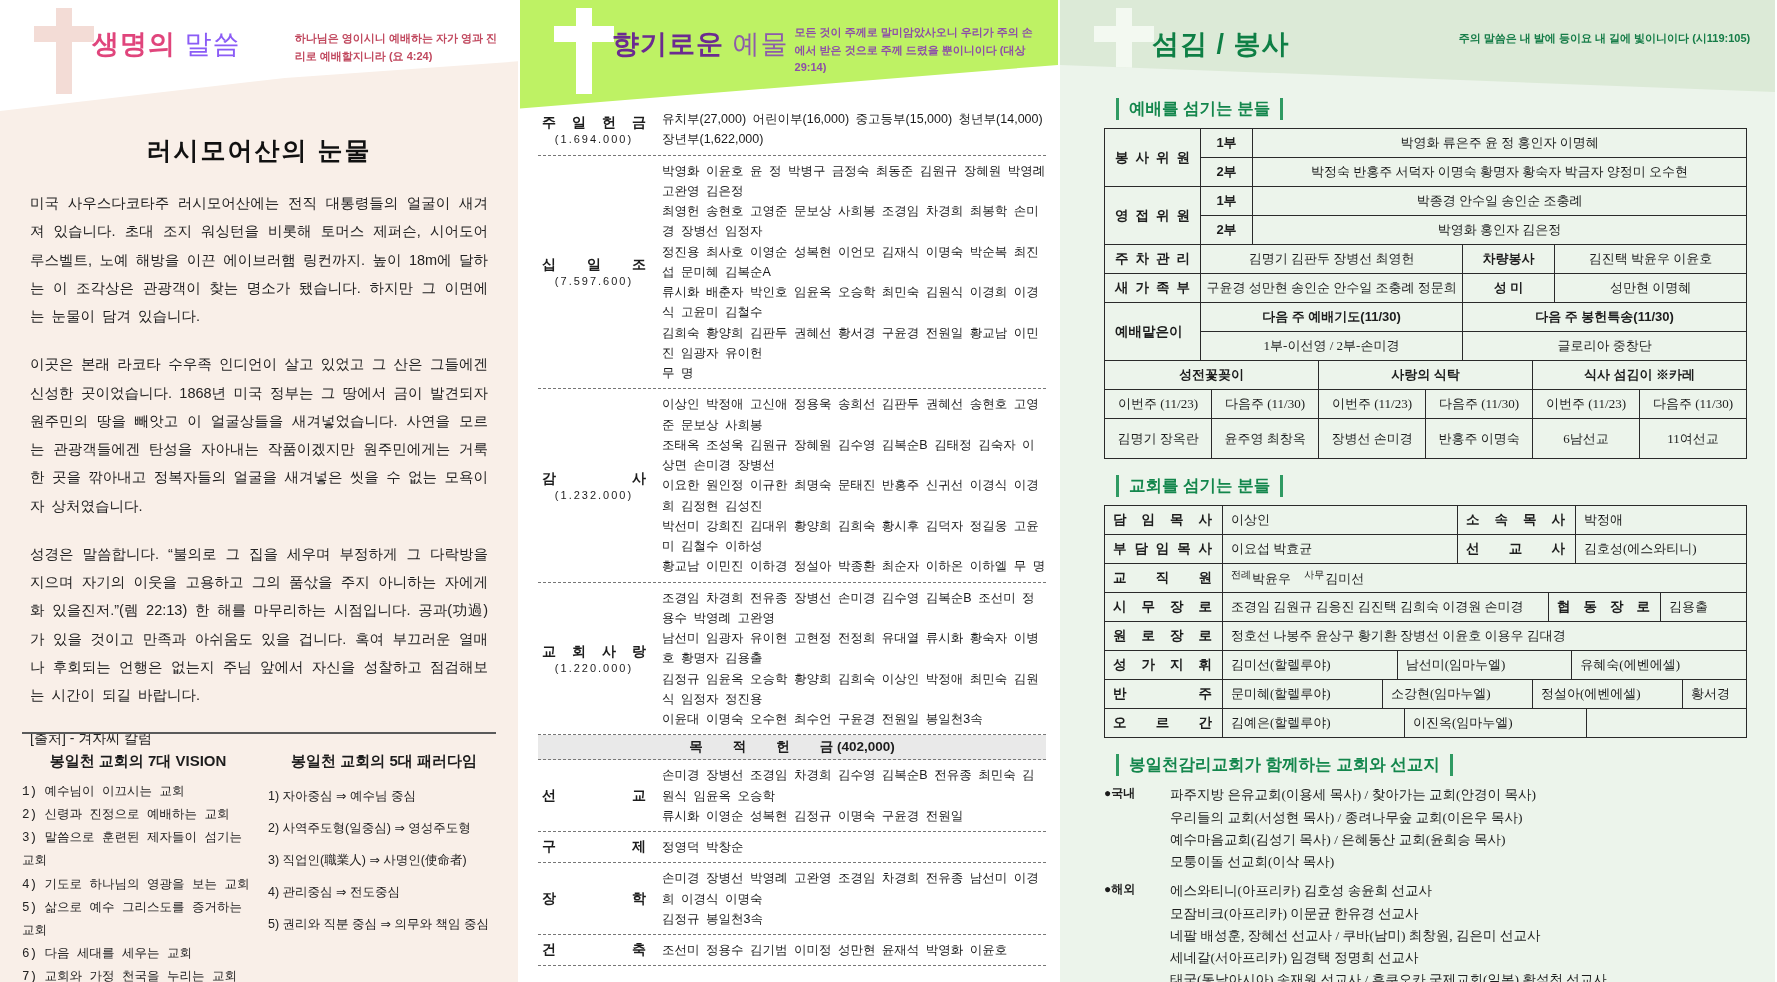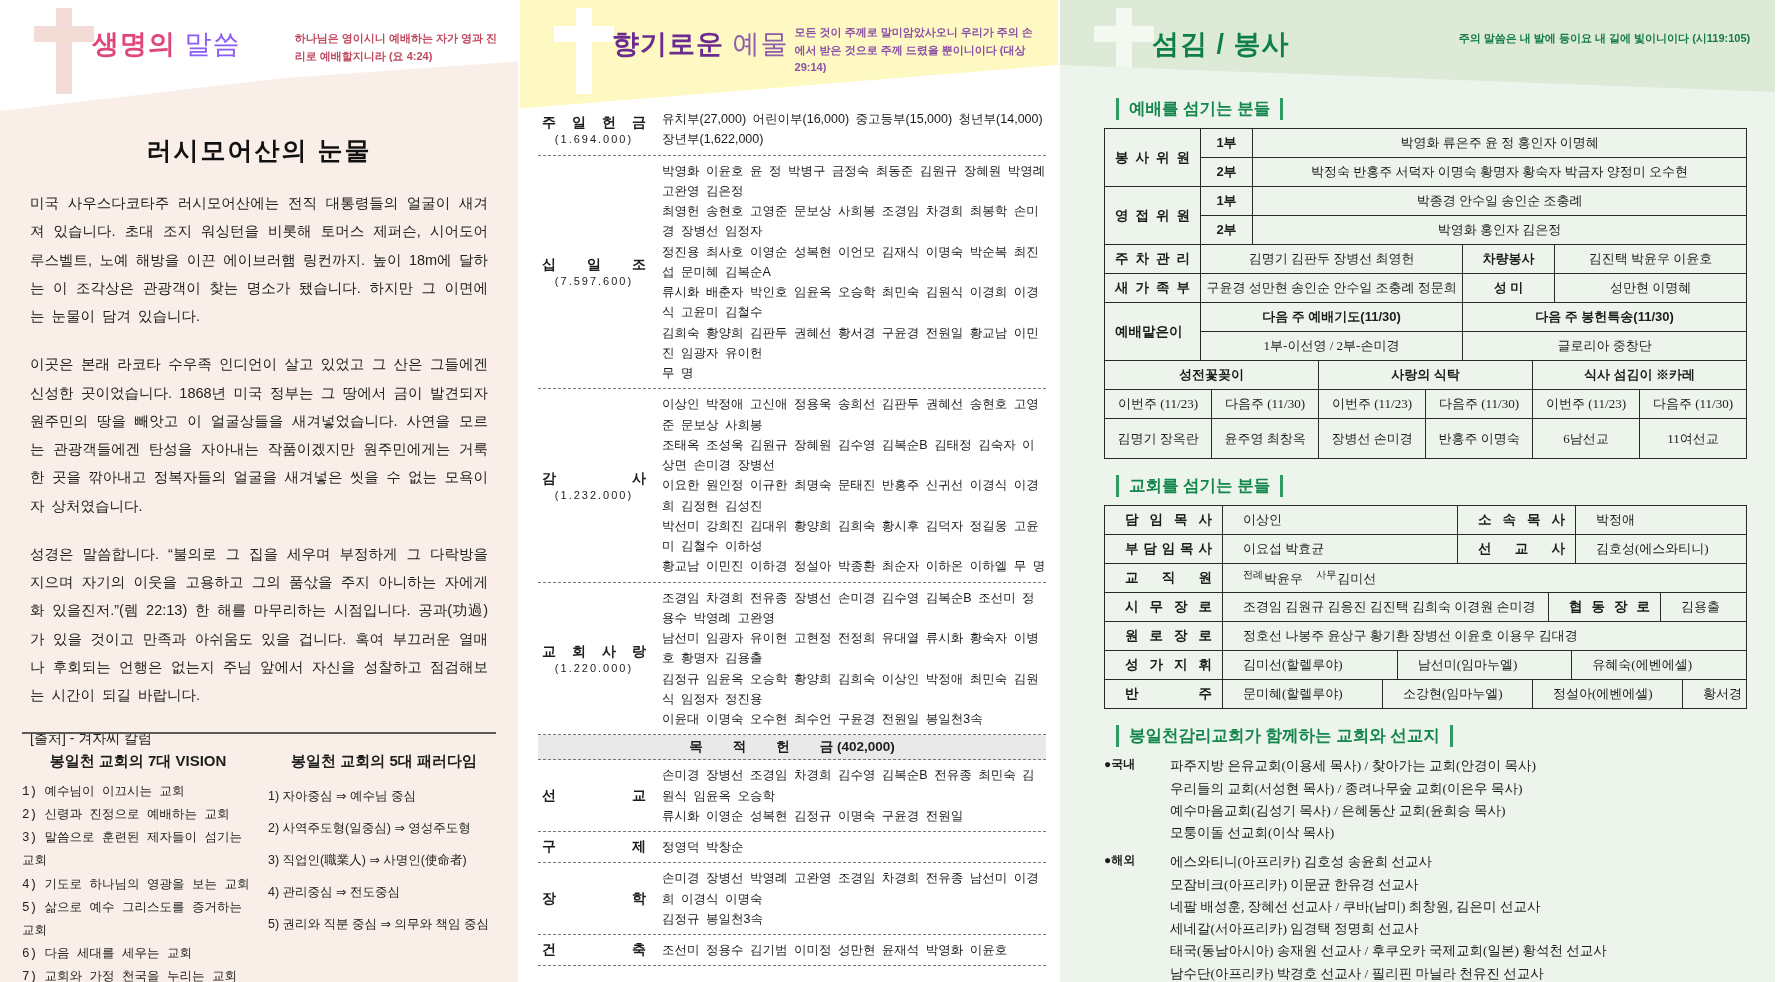--- a/index.html
+++ b/index.html
@@ -10,21 +10,21 @@
   }
   .bulletin { display: flex; width: 1777px; height: 982px; }
   .panel { position: relative; height: 982px; overflow: hidden; }
   .panel.left  { width: 520px; background: #f9efe8; border-right: 2px solid #fff; }
   .panel.mid   { width: 540px; background: #ffffff; border-right: 2px solid #fff; }
   .panel.right { width: 715px; background: #ecf4eb; }
 
   
   .head { position: absolute; top: 0; left: 0; right: 0; height: 118px; z-index: 2; }
   .left  .head { background: #ffffff; clip-path: polygon(0 0,100% 0,100% 52%,55% 66%,0 94%); }
-  .mid   .head { background: #fef9c3; clip-path: polygon(0 0,100% 0,100% 55%,0 92%); }
+  .mid   .head { background: #bef264; clip-path: polygon(0 0,100% 0,100% 55%,0 92%); }
   .right .head { background: #dcead7; clip-path: polygon(0 0,100% 0,100% 78%,0 55%); }
 
   .cross { position: absolute; top: 8px; left: 34px; width: 60px; height: 86px; }
   .cross::before { content:""; position:absolute; left: 22px; top: 0; width: 16px; height: 100%; }
   .cross::after  { content:""; position:absolute; left: 0; top: 18px; width: 100%; height: 16px; }
   .left  .cross::before, .left .cross::after  { background: #f3dcd6; }
   .mid   .cross::before, .mid  .cross::after  { background: #ffffff; }
   .right .cross::before, .right .cross::after { background: #f3f9f1; }
 
   .head-title { position: absolute; top: 26px; left: 92px; font-size: 27px; letter-spacing: 1px; white-space: nowrap; }
@@ -59,24 +59,24 @@
   .amt  { font-size: 11px; letter-spacing: 2px; text-align: center; margin-top: 1px; }
   .oval { flex: 1; padding-left: 12px; white-space: pre-line; line-height: 1.62; word-spacing: 3px; color: #1a1a1a; }
   .oband { border-bottom: 1px dashed #777; background: #e9e9e9; text-align: center; font-weight: bold; font-size: 13.5px; padding: 3px 0; white-space: pre; }
 
   
   .rcontent { position: absolute; top: 88px; left: 0; right: 0; padding: 0 28px 0 44px; }
   .sec-title { display: flex; align-items: center; gap: 10px; color: #13864c; font-weight: bold; font-size: 16.5px; margin: 10px 0 8px; padding-left: 12px; }
   .sec-title .bar { width: 3px; height: 22px; background: #2f9a62; flex: none; }
   table { width: 100%; border-collapse: collapse; table-layout: fixed; }
   td { border: 1px solid #2a2a2a; text-align: center; padding: 4px 3px; font-size: 13px; font-family: "Liberation Serif", "DejaVu Serif", serif; height: 29px; }
-  td.lblc { font-family: Liberation Sans, sans-serif; font-weight: bold; text-align: justify; text-align-last: justify; padding: 4px 10px; font-size: 13.5px; }
+  td.lblc { font-family: Liberation Serif, serif; font-weight: bold; text-align: justify; text-align-last: justify; padding: 4px 10px; font-size: 13.5px; }
   td.hdr { font-family: "Liberation Sans", sans-serif; font-weight: bold; }
   .stack { margin-top: -1px; }
-  .t3 td { text-align: left; padding-left: 20px; }
+  .t3 td { text-align: left; padding-left: 8px; }
   .t3 td.lblc { text-align: justify; }
   .suprole { font-size: 10px; vertical-align: super; margin-right: 1px; }
   .mission { margin-top: 6px; }
   .mgroup { display: flex; margin-bottom: 7px; }
   .mlabel { width: 66px; flex: none; font-weight: bold; font-size: 12px; padding-top: 1px; }
   .mlines { flex: 1; font-family: "Liberation Serif", "DejaVu Serif", serif; font-size: 13.5px; line-height: 1.65; white-space: pre-line; }
 </style>
 </head>
 <body>
 
@@ -394,20 +394,36 @@
             <col style="width:150px">
             <col>
           </colgroup>
         <tbody>
             <tr>
               <td class="lblc">반   주</td>
             <td>문미혜(할렐루야)</td>
             <td>소강현(임마누엘)</td>
             <td>정설아(에벤에셀)</td>
             <td>황서경</td>
+            </tr>
+      </tbody>
+        </table>
+      <table class="t3 stack">
+        <colgroup>
+            <col style="width:118px">
+            <col>
+            <col>
+            <col style="width:160px">
+          </colgroup>
+        <tbody>
+            <tr>
+              <td class="lblc">오 르 간</td>
+            <td>김예은(할렐루야)</td>
+            <td>이진옥(임마누엘)</td>
+            <td></td>
             </tr>
       </tbody>
         </table>
 
       <div class="sec-title" style="margin-top:16px">
         <span class="bar"></span>
         <span>봉일천감리교회가 함께하는 교회와 선교지</span>
         <span class="bar"></span>
       </div>
 

